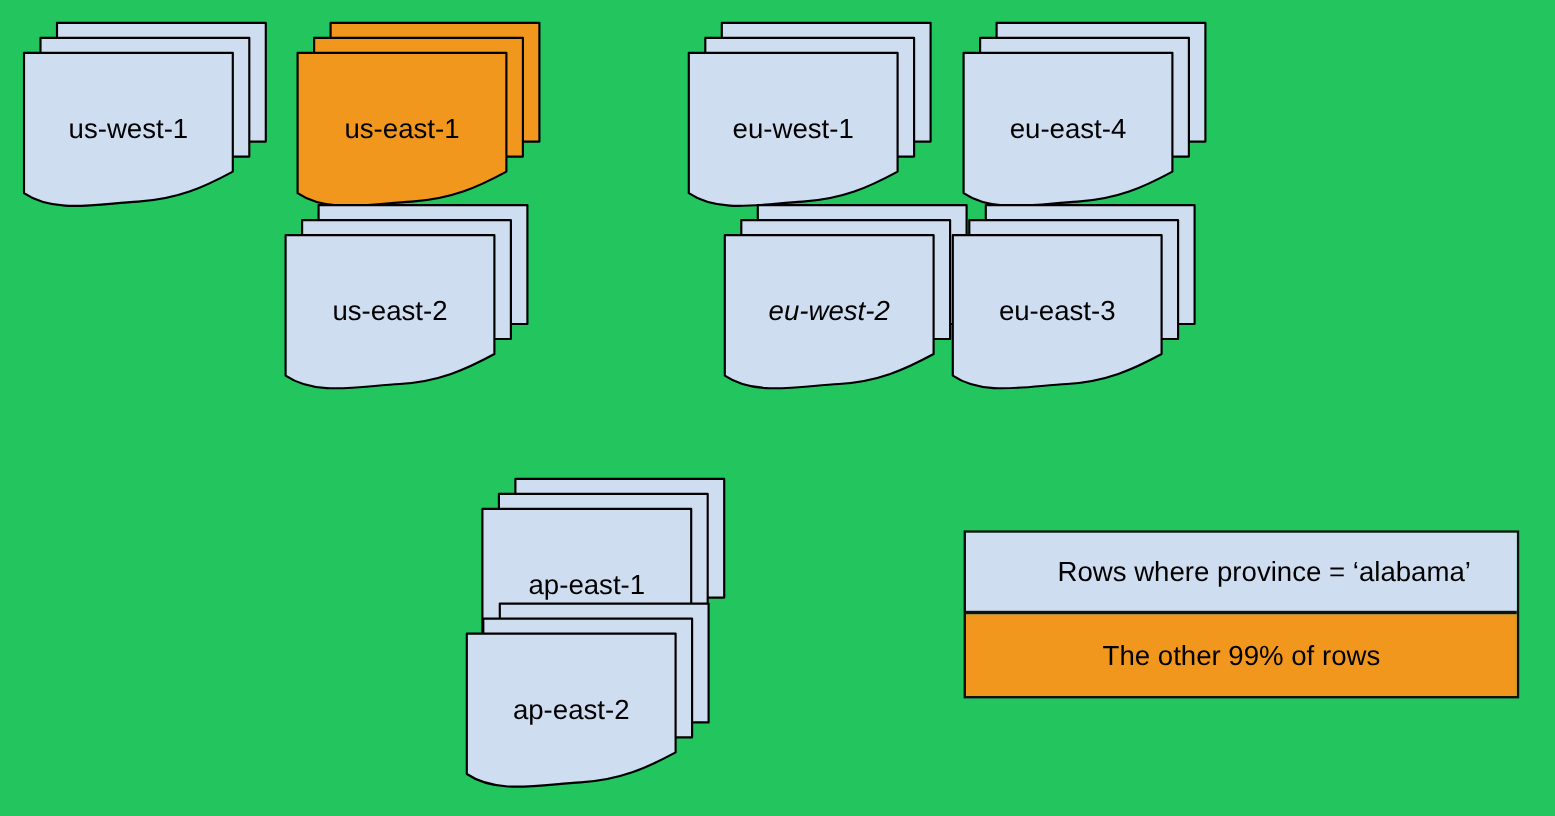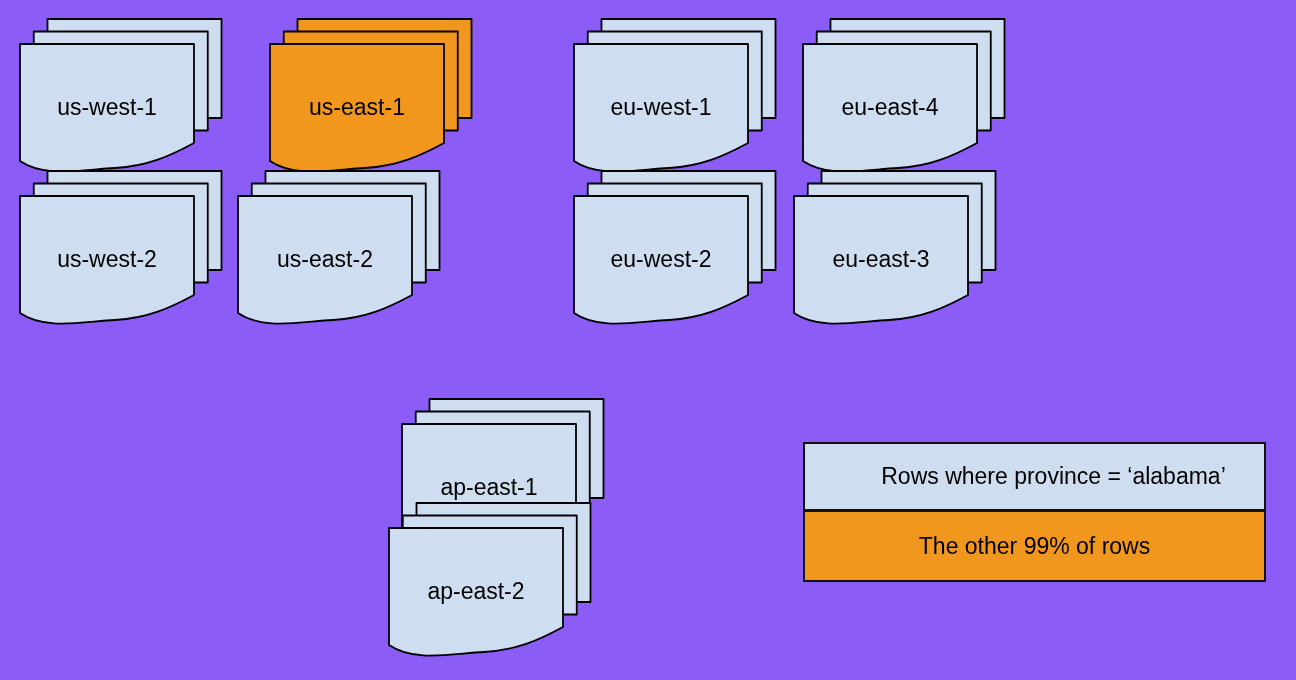--- a/index.html
+++ b/index.html
@@ -5,21 +5,21 @@
   html, body {
     margin: 0;
     padding: 0;
     background: #ffffff;
     font-family: "Liberation Sans", sans-serif;
   }
   .canvas {
     position: relative;
     width: 1296px;
     height: 680px;
-    background: #8b5cf6;
+    background: #22c55e;
     overflow: hidden;
     text-align: right;
   }
   .stack {
     position: absolute;
     width: 204px;
     height: 162px;
   }
   .stack svg {
     position: absolute;
@@ -79,21 +79,21 @@
 
   <div class="stack" style="left:19px; top:18px;">
     <svg width="204" height="162" viewBox="0 0 204 162">
       <rect class="doc" x="28.5" y="1" width="174" height="99"></rect>
       <rect class="doc" x="14.75" y="13.5" width="174" height="99"></rect>
       <path class="doc" d="M1,26 H175 V125 C151,138 129,148 96,150 C61,152 26,160 1,143 Z"></path>
     </svg>
     <div class="doc-label">us-west-1</div>
   </div>
 
-  <div class="stack highlighted" style="left:247px; top:18px;margin-left:22px;">
+  <div class="stack highlighted" style="left:247px; top:18px;">
     <svg width="204" height="162" viewBox="0 0 204 162">
       <rect class="doc" x="28.5" y="1" width="174" height="99"></rect>
       <rect class="doc" x="14.75" y="13.5" width="174" height="99"></rect>
       <path class="doc" d="M1,26 H175 V125 C151,138 129,148 96,150 C61,152 26,160 1,143 Z"></path>
     </svg>
     <div class="doc-label">us-east-1</div>
   </div>
 
   <div class="stack" style="left:573px; top:18px;">
     <svg width="204" height="162" viewBox="0 0 204 162">
@@ -106,39 +106,31 @@
 
   <div class="stack" style="left:802px; top:18px;">
     <svg width="204" height="162" viewBox="0 0 204 162">
       <rect class="doc" x="28.5" y="1" width="174" height="99"></rect>
       <rect class="doc" x="14.75" y="13.5" width="174" height="99"></rect>
       <path class="doc" d="M1,26 H175 V125 C151,138 129,148 96,150 C61,152 26,160 1,143 Z"></path>
     </svg>
     <div class="doc-label">eu-east-4</div>
   </div>
 
-  <div class="stack" style="left:19px; top:170px;">
-    <svg width="204" height="162" viewBox="0 0 204 162">
-      <rect class="doc" x="28.5" y="1" width="174" height="99"></rect>
-      <rect class="doc" x="14.75" y="13.5" width="174" height="99"></rect>
-      <path class="doc" d="M1,26 H175 V125 C151,138 129,148 96,150 C61,152 26,160 1,143 Z"></path>
-    </svg>
-    <div class="doc-label">us-west-2</div>
-  </div>
 
   <div class="stack" style="left:237px; top:170px;">
     <svg width="204" height="162" viewBox="0 0 204 162">
       <rect class="doc" x="28.5" y="1" width="174" height="99"></rect>
       <rect class="doc" x="14.75" y="13.5" width="174" height="99"></rect>
       <path class="doc" d="M1,26 H175 V125 C151,138 129,148 96,150 C61,152 26,160 1,143 Z"></path>
     </svg>
     <div class="doc-label">us-east-2</div>
   </div>
 
-  <div class="stack" style="left:573px; top:170px;">
+  <div class="stack" style="left:603px; top:170px;font-style:italic;">
     <svg width="204" height="162" viewBox="0 0 204 162">
       <rect class="doc" x="28.5" y="1" width="174" height="99"></rect>
       <rect class="doc" x="14.75" y="13.5" width="174" height="99"></rect>
       <path class="doc" d="M1,26 H175 V125 C151,138 129,148 96,150 C61,152 26,160 1,143 Z"></path>
     </svg>
     <div class="doc-label">eu-west-2</div>
   </div>
 
   <div class="stack" style="left:793px; top:170px;">
     <svg width="204" height="162" viewBox="0 0 204 162">

